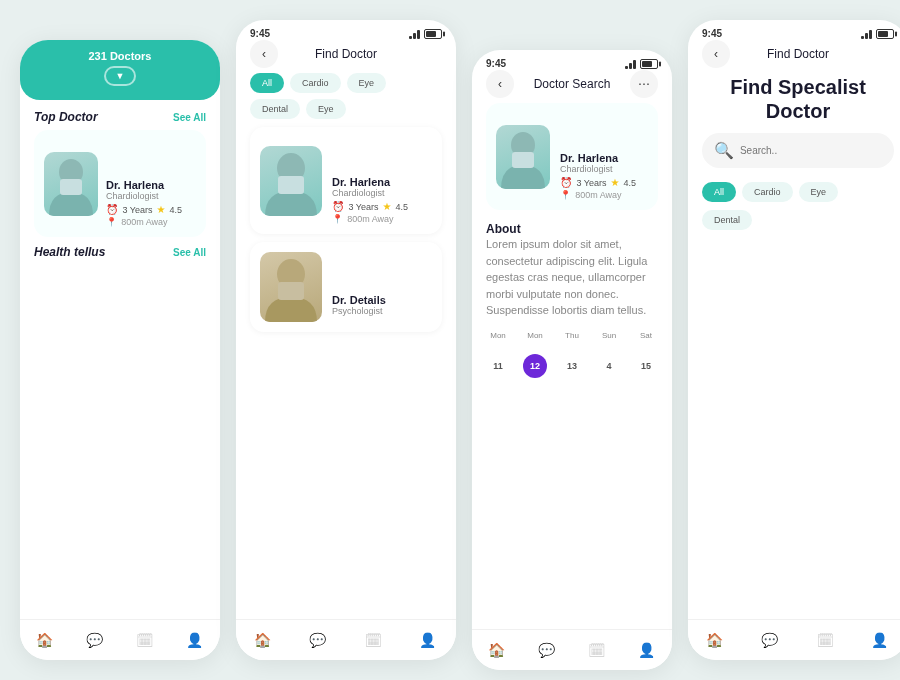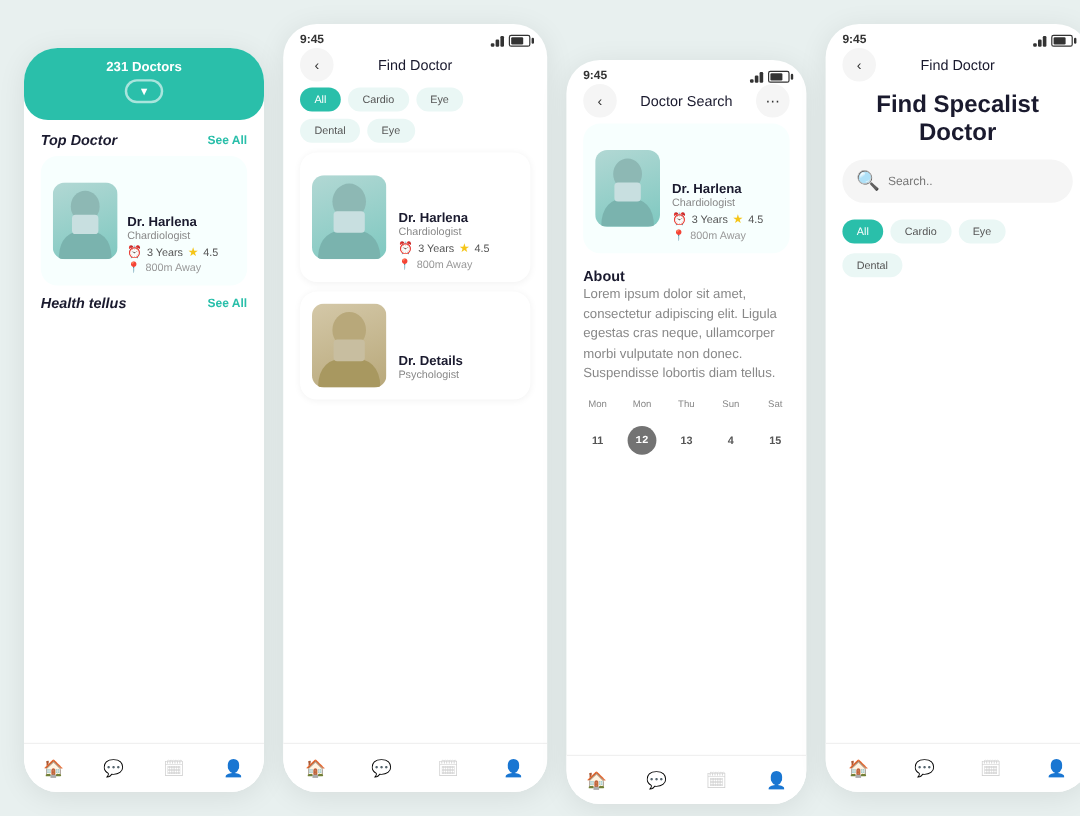--- a/index.html
+++ b/index.html
@@ -310,23 +310,22 @@
       gap: 14px;
     }
     .cal-day .day-num {
       width: 24px; height: 24px;
       border-radius: 50%;
       display: flex; align-items: center; justify-content: center;
       font-size: 9px; font-weight: 600;
       color: #555;
     }
     .cal-day.active .day-num {
-      background: #737373;
+      background: #6d28d9;
       color: #fff;
-      font-family: Liberation Mono, monospace;
     }
     .screen3 .bottom-nav {
       position: absolute;
       bottom: 0;
       left: 0;
       right: 0;
       background: #fff;
       border-top: 1px solid #f0f0f0;
       display: flex;
       justify-content: space-around;

